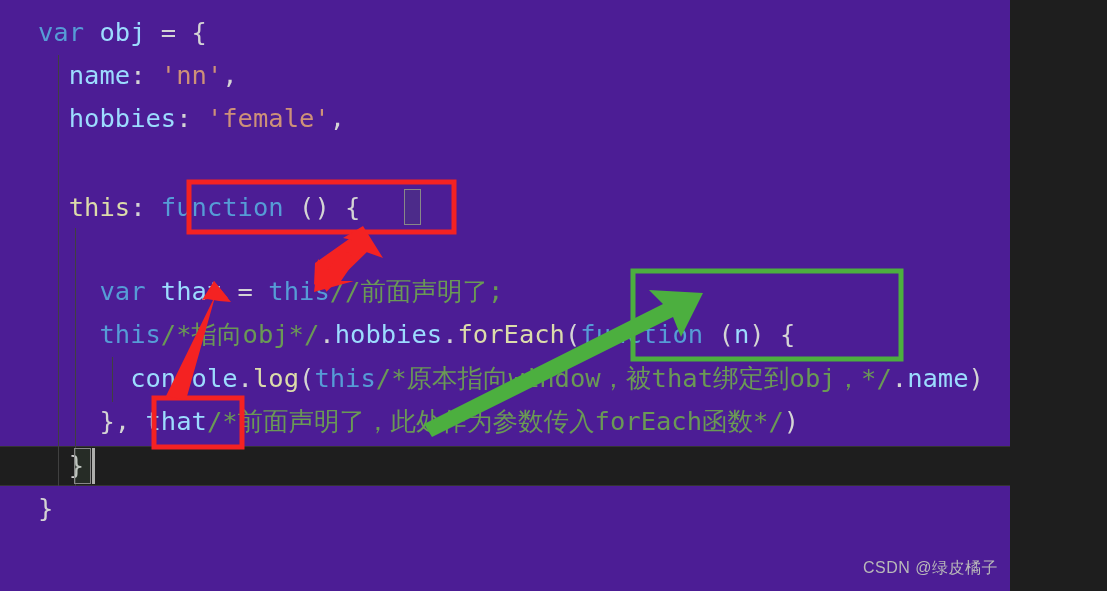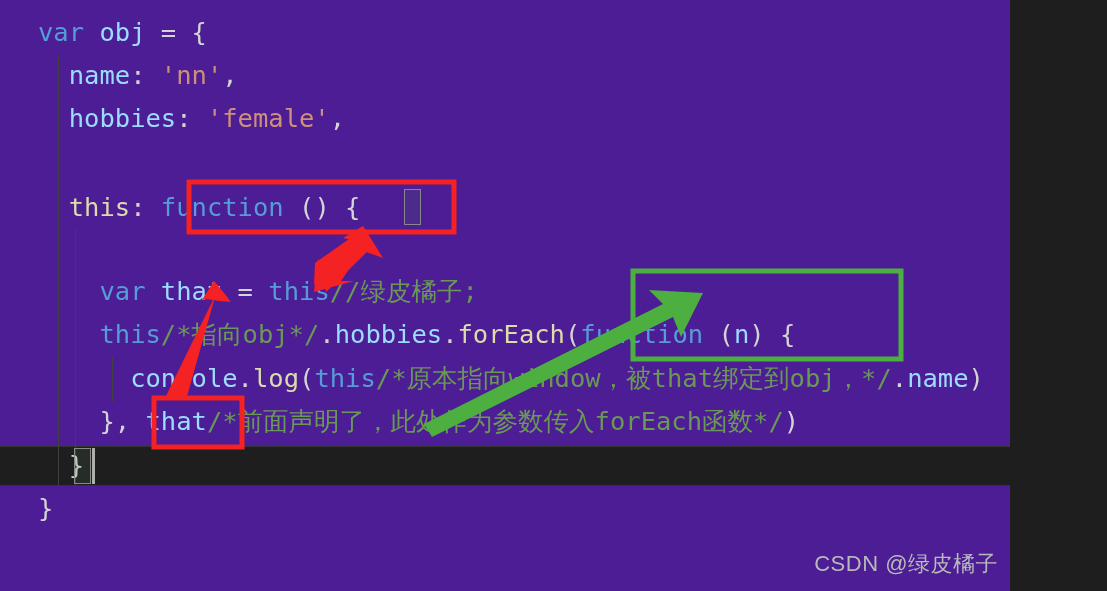--- a/index.html
+++ b/index.html
@@ -88,21 +88,21 @@
     width: 1107px; height: 591px;
     pointer-events: none;
   }
 
   
   #watermark {
     position: absolute;
     right: 12px;
     bottom: 12px;
     font-family: "Liberation Sans", "DejaVu Sans", sans-serif;
-    font-size: 22px;
+    font-size: 16px;
     color: #b9b9b9;
     letter-spacing: 0.5px;
     white-space: pre;
   }
 </style>
 </head>
 <body>
 
 <div id="root">
 
@@ -117,21 +117,21 @@
 
     <div class="code-line" style="top:11px;"><span class="ln-text"><span class="t-key">var </span><span class="t-prop">obj</span><span class="t-punc"> = {</span></span></div>
 
     <div class="code-line" style="top:54px;"><span class="ln-text"><span class="t-punc">  </span><span class="t-prop">name</span><span class="t-punc">: </span><span class="t-str">'nn'</span><span class="t-punc">,</span></span></div>
 
     <div class="code-line" style="top:97px;"><span class="ln-text"><span class="t-punc">  </span><span class="t-prop">hobbies</span><span class="t-punc">: </span><span class="t-str">'female'</span><span class="t-punc">,</span></span></div>
 
 
     <div class="code-line" style="top:186px;"><span class="ln-text"><span class="t-punc">  </span><span class="t-func">this</span><span class="t-punc">: </span><span class="t-key">function</span><span class="t-punc"> () {</span></span></div>
 
-    <div class="code-line" style="top:270px;"><span class="ln-text"><span class="t-punc">    </span><span class="t-key">var</span><span class="t-punc"> </span><span class="t-prop">that</span><span class="t-punc"> = </span><span class="t-key">this</span><span class="t-cmt">//绿皮橘子;</span></span></div>
+    <div class="code-line" style="top:270px;"><span class="ln-text"><span class="t-punc">    </span><span class="t-key">var</span><span class="t-punc"> </span><span class="t-prop">that</span><span class="t-punc"> = </span><span class="t-key">this</span><span class="t-cmt">//前面声明了;</span></span></div>
 
     <div class="code-line" style="top:313px;"><span class="ln-text"><span class="t-punc">    </span><span class="t-key">this</span><span class="t-cmt">/*指向obj*/</span><span class="t-punc">.</span><span class="t-prop">hobbies</span><span class="t-punc">.</span><span class="t-func">forEach</span><span class="t-punc">(</span><span class="t-key">function</span><span class="t-punc"> (</span><span class="t-prop">n</span><span class="t-punc">) {</span></span></div>
 
     <div class="code-line" style="top:357px;"><span class="ln-text"><span class="t-punc">      </span><span class="t-prop">console</span><span class="t-punc">.</span><span class="t-func">log</span><span class="t-punc">(</span><span class="t-key">this</span><span class="t-cmt">/*原本指向window，被that绑定到obj，*/</span><span class="t-punc">.</span><span class="t-prop">name</span><span class="t-punc">)</span></span></div>
 
     <div class="code-line" style="top:400px;"><span class="ln-text"><span class="t-punc">    </span><span class="t-punc">}, </span><span class="t-prop">that</span><span class="t-cmt">/*前面声明了，此处作为参数传入forEach函数*/</span><span class="t-punc">)</span></span></div>
 
     <div class="code-line" style="top:444px;"><span class="ln-text"><span class="t-punc">  </span><span class="t-punc">}</span></span></div>
 
     <div class="code-line" style="top:487px;"><span class="ln-text"><span class="t-punc">}</span></span></div>

